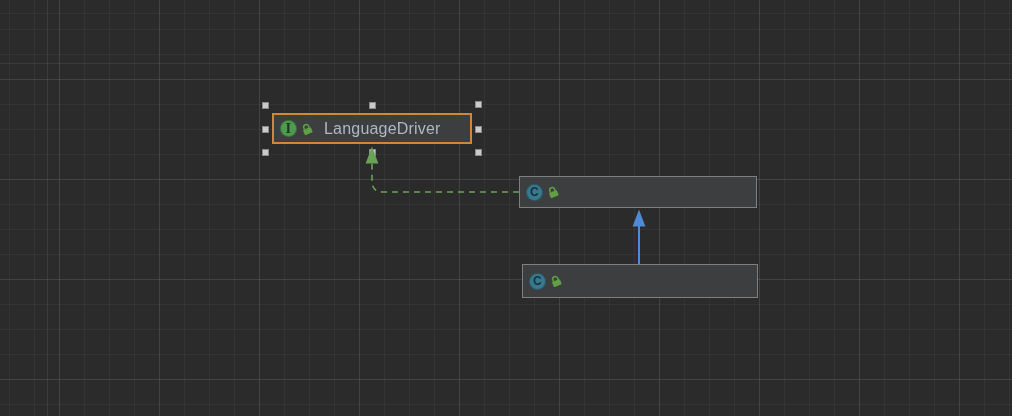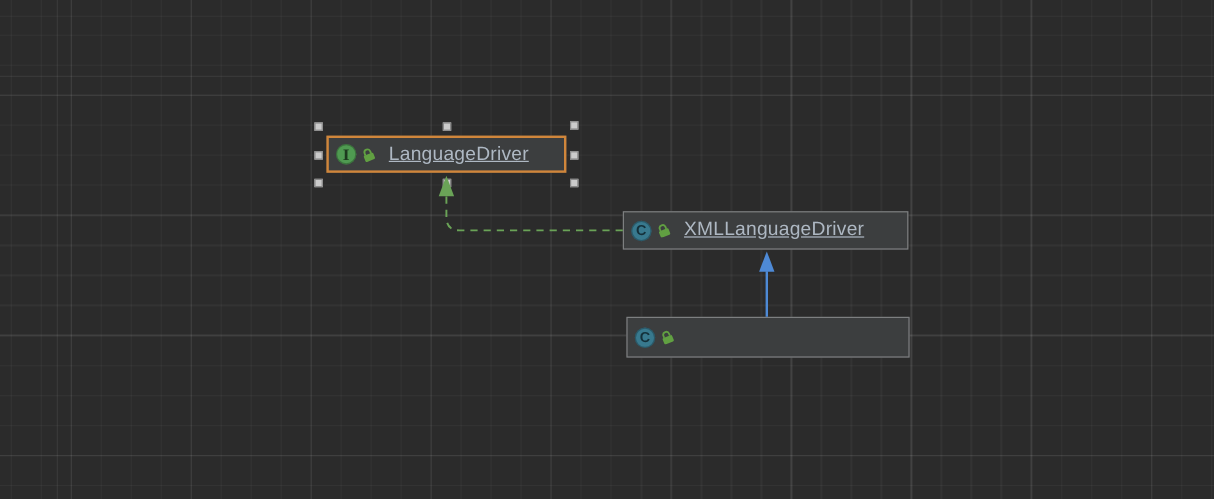--- a/index.html
+++ b/index.html
@@ -35,21 +35,21 @@
     display:flex;align-items:center;justify-content:center;
     font-weight:bold;font-size:12px;line-height:1;
     box-shadow:inset 0 0 0 1px rgba(0,0,0,0.25);
     flex:0 0 auto;
   }
   .kind-icon.iface{background:#4f9a51;color:#1d3a1e;font-family:"DejaVu Serif", serif;}
   .kind-icon.cls{background:#38798e;color:#14303a;font-family:"Liberation Sans", sans-serif;}
   .lock{margin-left:4px;flex:0 0 auto;display:block;}
   .lock path{stroke:#61a042;fill:none;stroke-width:1.4;}
   .lock rect{fill:#61a042;}
-  .label{margin-left:11px;text-decoration:underline;}
+  .label{margin-left:11px;}
   .handle{
     position:absolute;width:7px;height:7px;
     background:#cbcbcb;border:1px solid #8a8a8a;box-sizing:border-box;
     z-index:2;
   }
   #edge-layer{position:absolute;left:0;top:0;z-index:3;pointer-events:none;}
 </style>
 </head>
 <body>
 
@@ -87,21 +87,20 @@
   </div>
 
   <div class="node plain" style="left:519px;top:176px;width:238px;height:32px">
     <span class="kind-icon cls">C</span>
     <svg class="lock" width="12" height="12" viewBox="0 0 11 11">
       <g transform="rotate(-22 5.5 5.5)">
         <path d="M3.2,5.2 V3.6 a2.3,2.3 0 0 1 4.6,0 V5.2"></path>
         <rect x="1.6" y="5" width="7.8" height="5.2" rx="1"></rect>
       </g>
     </svg>
-    <span class="label">XMLLanguageDriver</span>
   </div>
 
   <div class="node plain" style="left:522px;top:264px;width:236px;height:34px">
     <span class="kind-icon cls">C</span>
     <svg class="lock" width="12" height="12" viewBox="0 0 11 11">
       <g transform="rotate(-22 5.5 5.5)">
         <path d="M3.2,5.2 V3.6 a2.3,2.3 0 0 1 4.6,0 V5.2"></path>
         <rect x="1.6" y="5" width="7.8" height="5.2" rx="1"></rect>
       </g>
     </svg>

